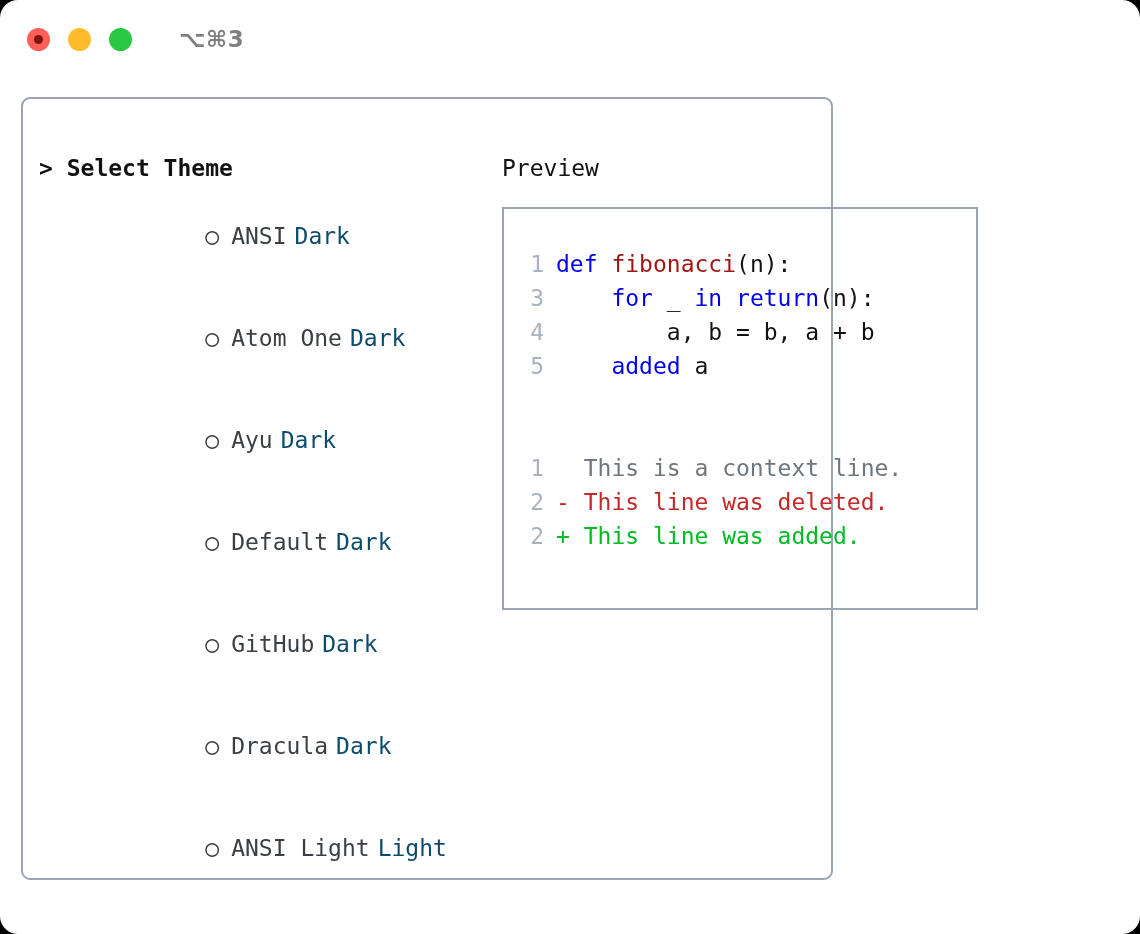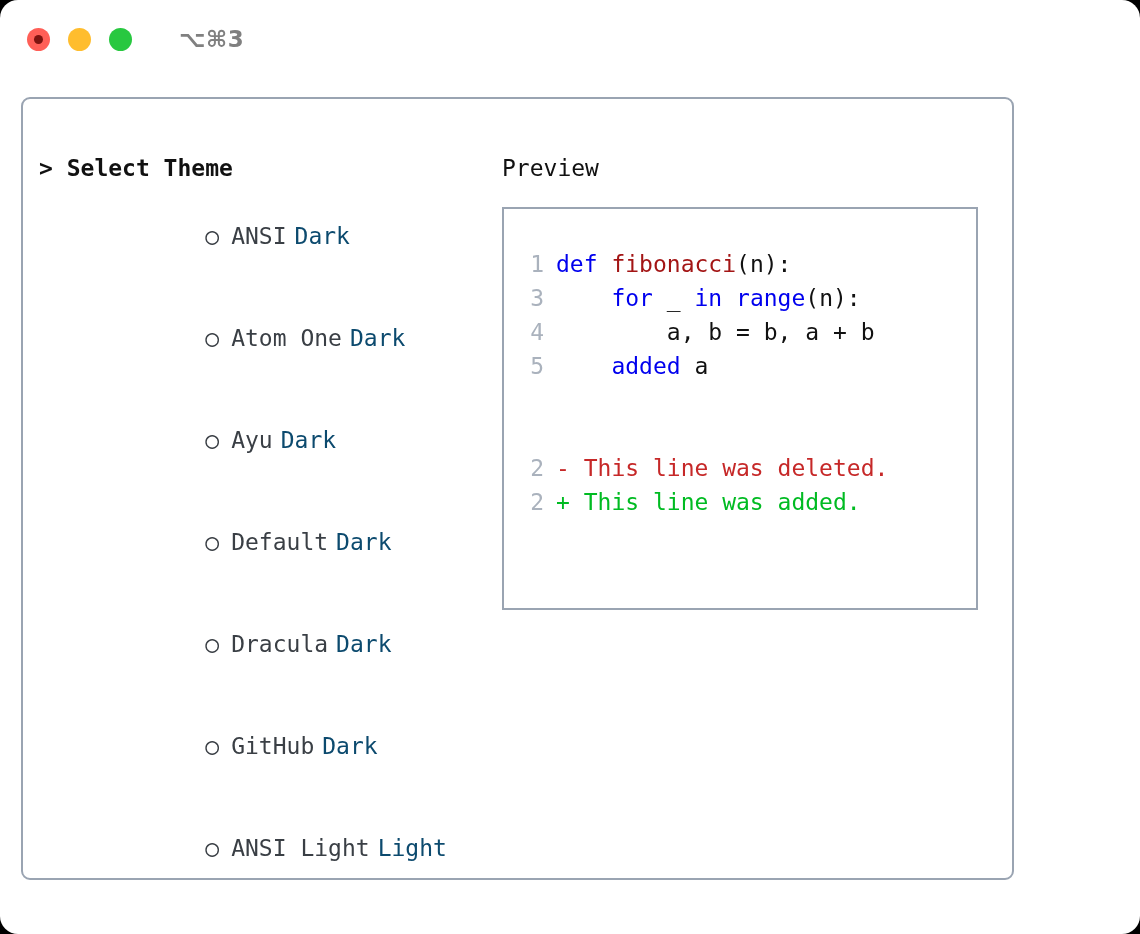--- a/index.html
+++ b/index.html
@@ -67,21 +67,21 @@
     font-weight: bold;
     letter-spacing: 0.5px;
     font-family: "DejaVu Sans", "Liberation Sans", sans-serif;
   }
 
   
   .panel {
     position: absolute;
     left: 21px;
     top: 97px;
-    width: 993px;
+    width: 812px;
     height: 783px;
     border: 2px solid #9aa4b2;
     border-radius: 9px;
     box-sizing: border-box;
   }
 
   .columns {
     position: absolute;
     left: 0; top: 0;
     width: 100%;
@@ -194,53 +194,54 @@
           <div class="opt-row">
             <span class="marker">○</span><span class="label">Atom One</span><span class="tag">Dark</span>
           </div>
           <div class="opt-row">
             <span class="marker">○</span><span class="label">Ayu</span><span class="tag">Dark</span>
           </div>
           <div class="opt-row">
             <span class="marker">○</span><span class="label">Default</span><span class="tag">Dark</span>
           </div>
           <div class="opt-row">
+            <span class="marker">○</span><span class="label">GitHub</span><span class="tag">Dark</span>
+          </div>
+          <div class="opt-row">
             <span class="marker">○</span><span class="label">Dracula</span><span class="tag">Dark</span>
-          </div>
-          <div class="opt-row">
-            <span class="marker">○</span><span class="label">GitHub</span><span class="tag">Dark</span>
           </div>
           <div class="opt-row">
             <span class="marker">○</span><span class="label">ANSI Light</span><span class="tag">Light</span>
           </div>
           <div class="opt-row">
             <span class="marker">○</span>
           </div>
 
         </div>
 
       </div>
 
       <div class="right-col">
         <div class="preview-title">Preview</div>
 
         <div class="preview-box">
 
           <div class="code-line"><span class="lineno">1</span><span></span><span class="tok-kw">def</span><span class="tok-plain"> </span><span class="tok-fn">fibonacci</span><span class="tok-plain">(n):</span></div>
 
 
-          <div class="code-line"><span class="lineno">3</span><span>    </span><span class="tok-kw">for</span><span class="tok-plain"> _ </span><span class="tok-kw">in</span><span class="tok-plain"> </span><span class="tok-kw">range</span><span class="tok-plain">(n):</span></div>
+          <div class="code-line"><span class="lineno">3</span><span>    </span><span class="tok-kw">for</span><span class="tok-plain"> _ </span><span class="tok-kw">in</span><span class="tok-plain"> </span><span class="tok-kw">return</span><span class="tok-plain">(n):</span></div>
 
           <div class="code-line"><span class="lineno">4</span><span>        </span><span class="tok-plain">a, b = b, a + b</span></div>
 
           <div class="code-line"><span class="lineno">5</span><span>    </span><span class="tok-kw">added</span><span class="tok-plain"> a</span></div>
 
           <div class="blank-line"></div>
           <div class="blank-line"></div>
 
+          <div class="code-line"><span class="lineno">1</span><span class="tok-ctx">  </span><span class="tok-ctx">This is a context line.</span></div>
 
           <div class="code-line"><span class="lineno">2</span><span class="tok-del">- </span><span class="tok-del">This line was deleted.</span></div>
 
           <div class="code-line"><span class="lineno">2</span><span class="tok-add">+ </span><span class="tok-add">This line was added.</span></div>
 
         </div>
       </div>
 
     </div>
   </div>

